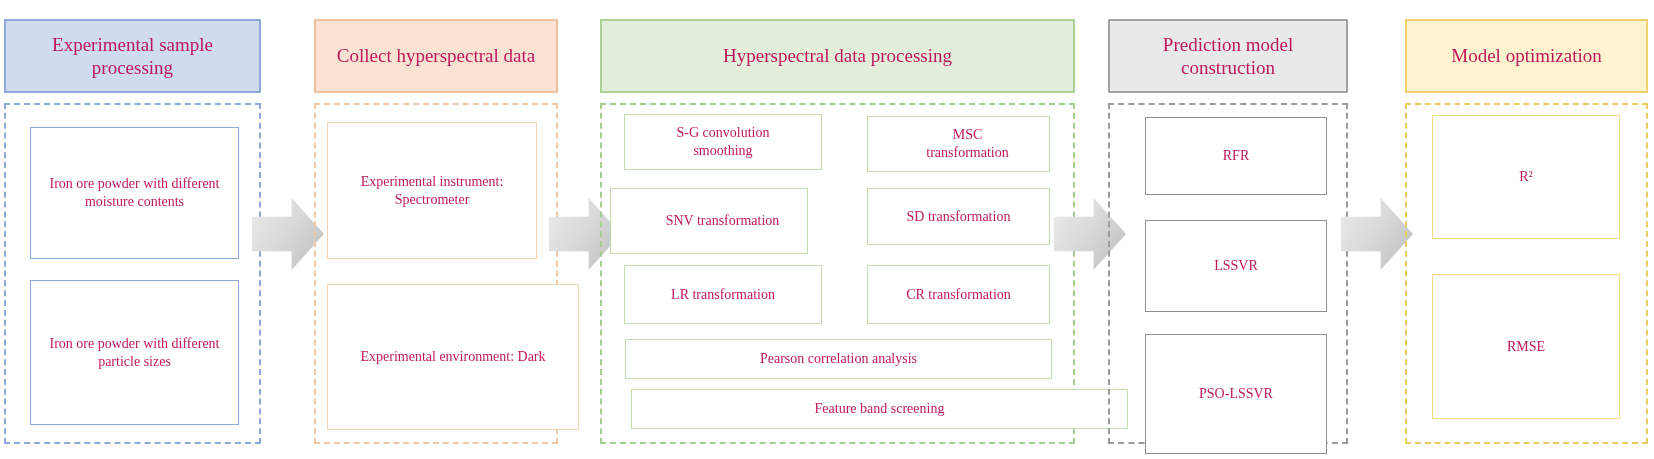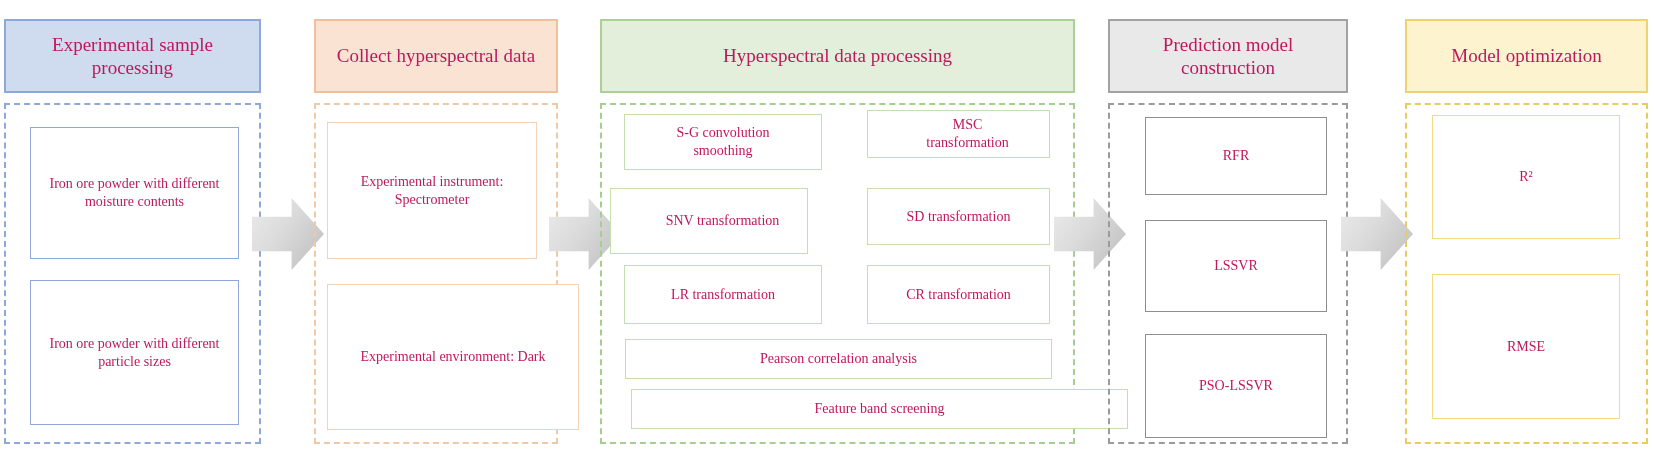--- a/index.html
+++ b/index.html
@@ -100,40 +100,40 @@
     </div>
   </section>
 
   <div class="flow-arrow" style="left:549px;"></div>
 
   <section class="column theme-green" style="left:600px; width:475px;">
     <div class="stage-header">Hyperspectral data processing</div>
     <div class="stage-container">
       <div class="flow-box" style="left:22px;  top:9px;   width:198px; height:56px;">S-G convolution
 smoothing</div>
-      <div class="flow-box" style="left:265px; top:5px;   width:183px; height:48px;padding-left:23px;">MSC
+      <div class="flow-box" style="left:265px; top:11px;   width:183px; height:56px;padding-left:23px;">MSC
 transformation</div>
       <div class="flow-box" style="left:8px;  top:83px;  width:198px; height:66px;padding-left:32px;">SNV transformation</div>
       <div class="flow-box" style="left:265px; top:83px;  width:183px; height:57px;">SD transformation</div>
       <div class="flow-box" style="left:22px;  top:160px; width:198px; height:59px;">LR transformation</div>
       <div class="flow-box" style="left:265px; top:160px; width:183px; height:59px;">CR transformation</div>
       <div class="flow-box" style="left:23px;  top:234px; width:427px; height:40px;">Pearson correlation analysis</div>
       <div class="flow-box" style="left:29px;  top:284px; width:497px; height:40px;">Feature band screening</div>
     </div>
   </section>
 
   <div class="flow-arrow" style="left:1054px;"></div>
 
   <section class="column theme-gray" style="left:1108px; width:240px;">
     <div class="stage-header">Prediction model
 construction</div>
     <div class="stage-container">
       <div class="flow-box" style="left:35px; top:12px;  width:182px; height:78px;">RFR</div>
       <div class="flow-box" style="left:35px; top:115px; width:182px; height:92px;">LSSVR</div>
-      <div class="flow-box" style="left:35px; top:229px; width:182px; height:104px;">PSO-LSSVR</div>
+      <div class="flow-box" style="left:35px; top:229px; width:182px; height:120px;">PSO-LSSVR</div>
     </div>
   </section>
 
   <div class="flow-arrow" style="left:1341px;"></div>
 
   <section class="column theme-yellow" style="left:1405px; width:243px;">
     <div class="stage-header">Model optimization</div>
     <div class="stage-container">
       <div class="flow-box" style="left:25px; top:10px;  width:188px; height:124px;">R²</div>
       <div class="flow-box" style="left:25px; top:169px; width:188px; height:145px;">RMSE</div>

